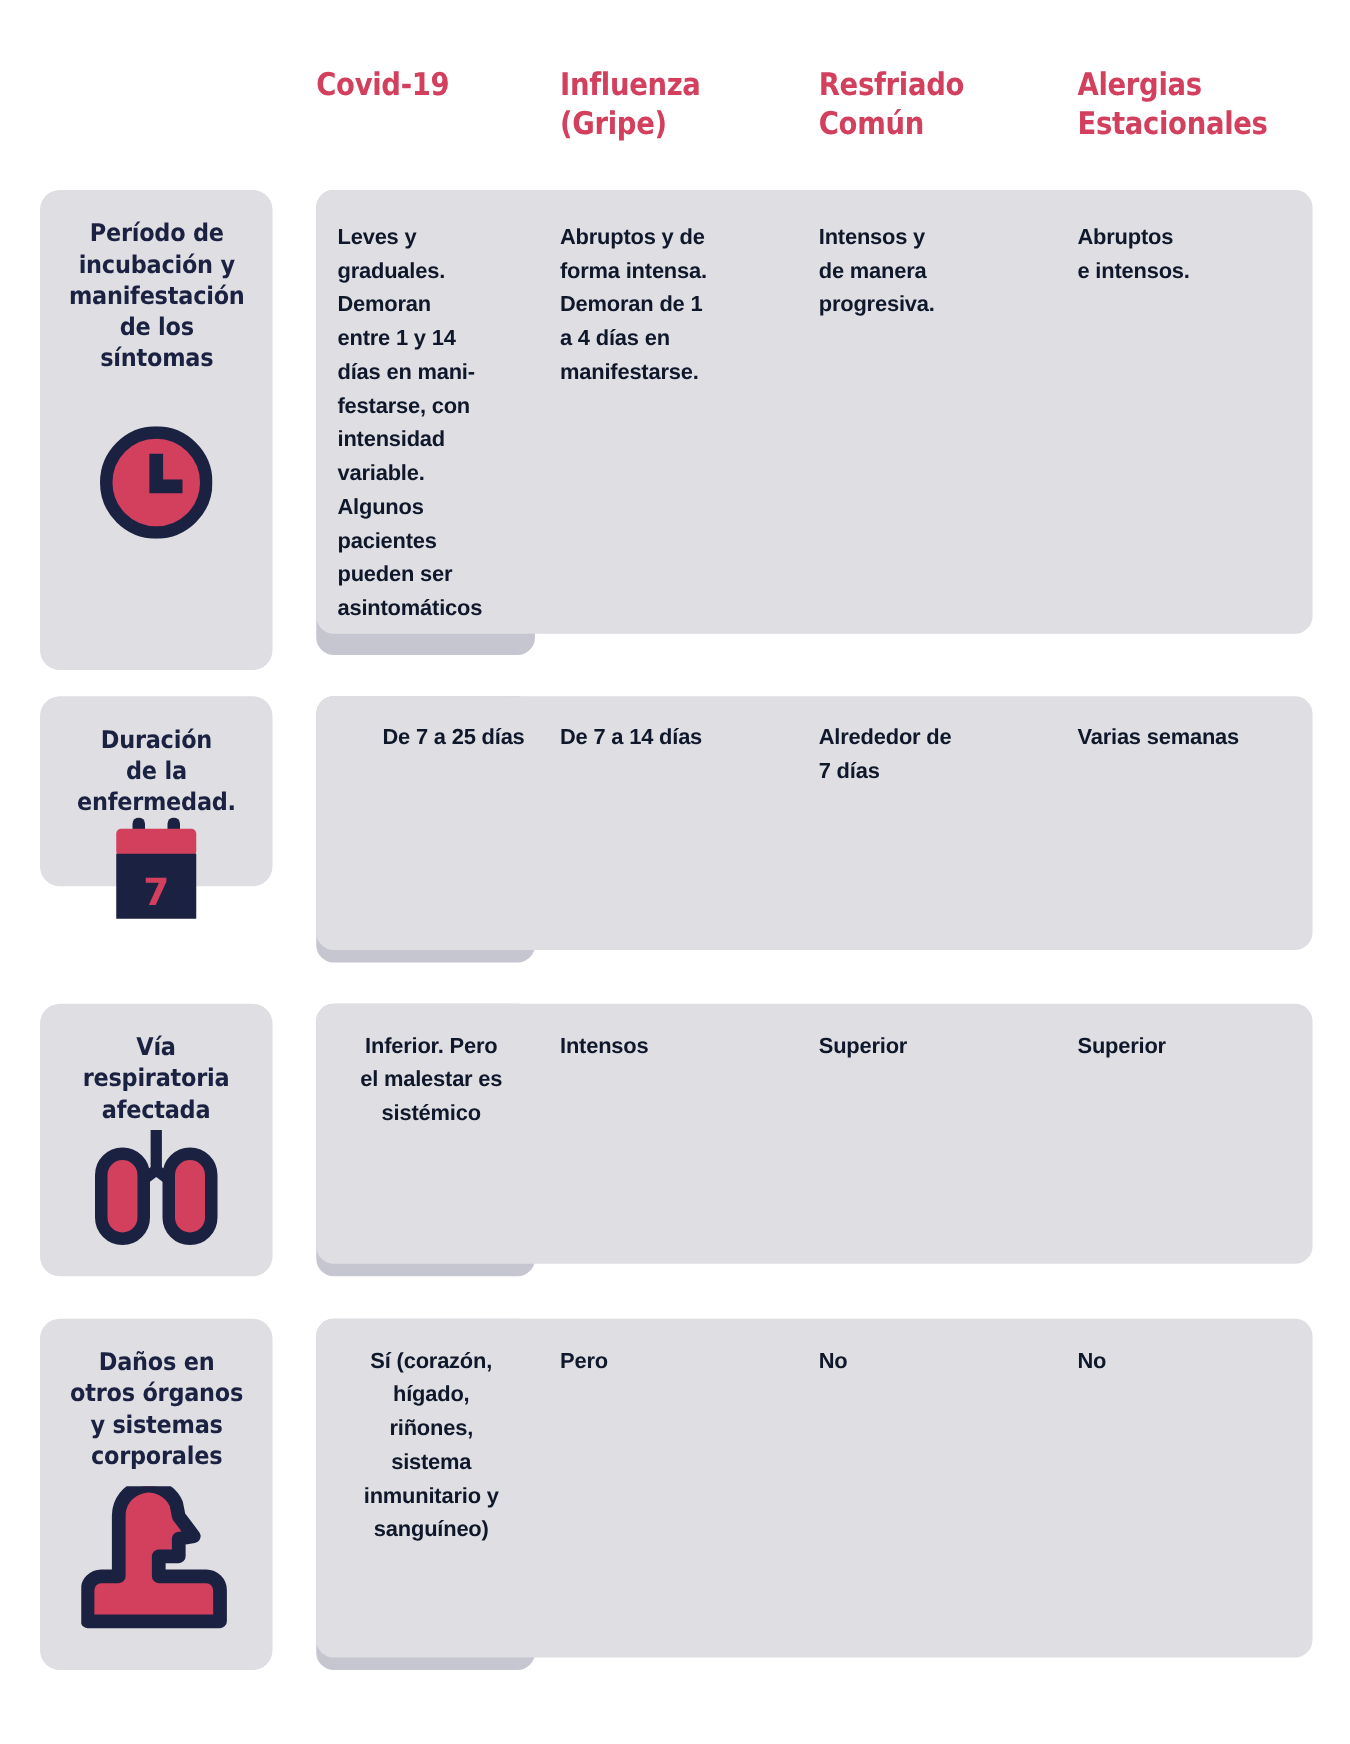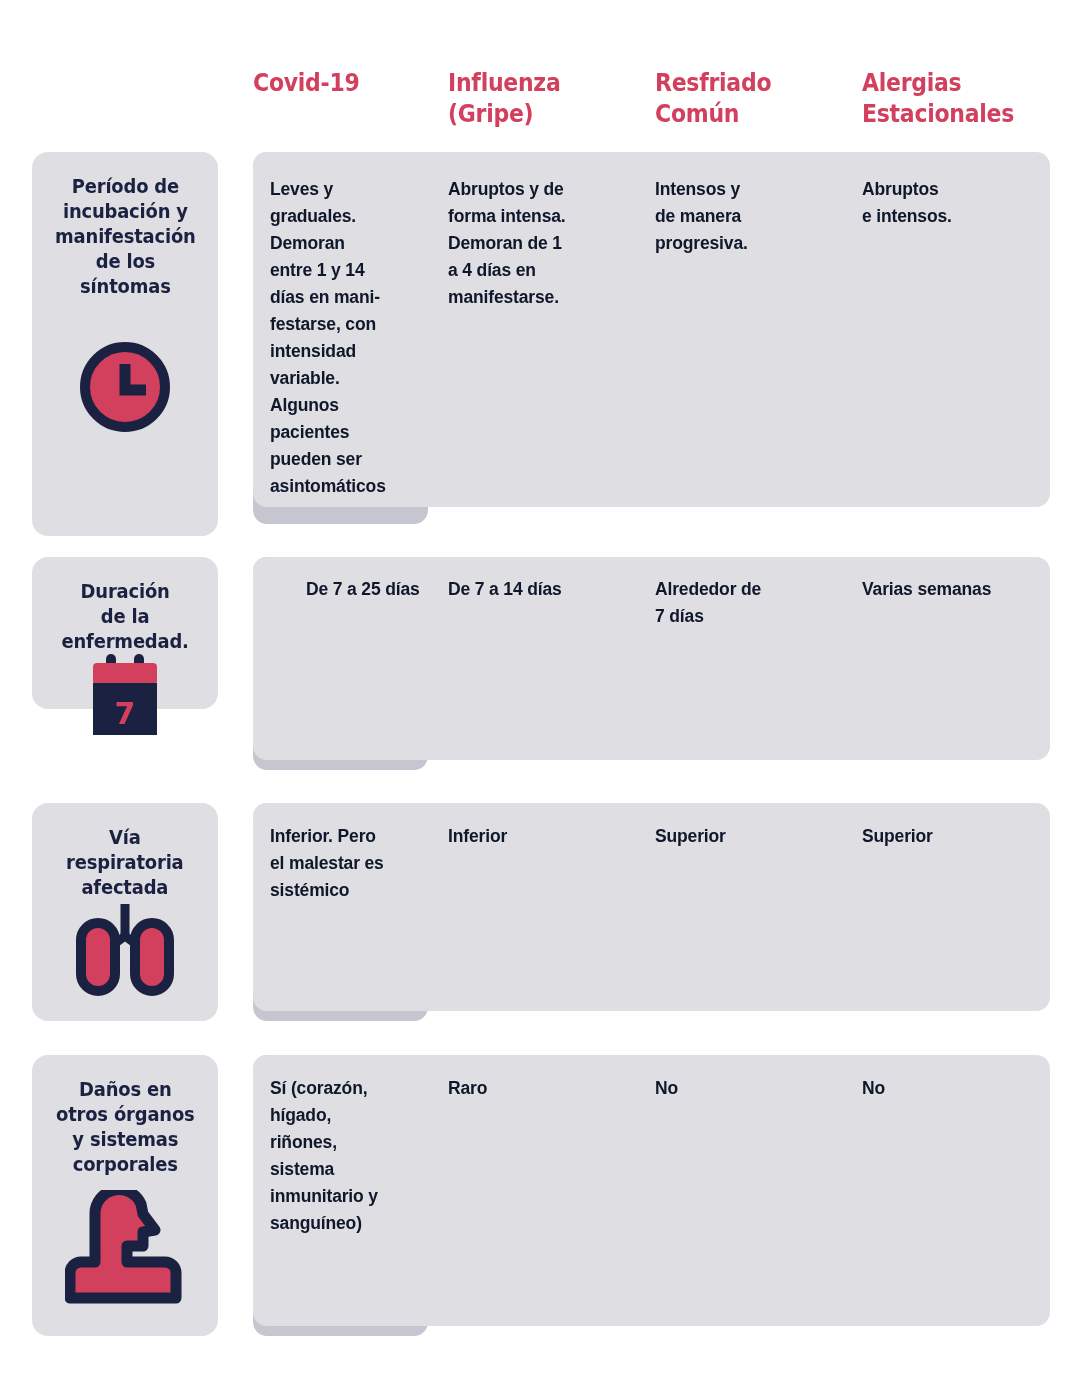--- a/index.html
+++ b/index.html
@@ -11,21 +11,21 @@
     width: 1080px;
     height: 1395px;
     position: relative;
     font-family: "Liberation Sans", sans-serif;
     -webkit-font-smoothing: antialiased;
   }
 
   
   .col-headers {
     position: absolute;
-    top: 67px;
+    top: 52px;
     left: 0;
     width: 1080px;
     height: 80px;
   }
   .col-header {
     position: absolute;
     color: #d2405e;
     font-family: "DejaVu Sans", sans-serif;
     font-weight: 700;
     font-size: 25px;
@@ -200,24 +200,24 @@
       <svg width="108" height="96" viewBox="0 0 108 96">
         <path d="M54 4 L54 36" stroke="#1b2141" stroke-width="9" stroke-linecap="butt"></path>
         <path d="M54 36 L38 48" stroke="#1b2141" stroke-width="9" stroke-linecap="round"></path>
         <path d="M54 36 L70 48" stroke="#1b2141" stroke-width="9" stroke-linecap="round"></path>
         <path d="M44 46 L44 74 a17 17 0 0 1 -34 0 L10 40 a17 17 0 0 1 34 0 Z" fill="#d2405e" stroke="#1b2141" stroke-width="10" stroke-linejoin="round"></path>
         <path d="M64 46 L64 74 a17 17 0 0 0 34 0 L98 40 a17 17 0 0 0 -34 0 Z" fill="#d2405e" stroke="#1b2141" stroke-width="10" stroke-linejoin="round"></path>
       </svg>
     </div>
   </div>
 
-  <div class="cell w-bold c0" style="top:20px;">Inferior. Pero
+  <div class="cell w-bold c0" style="top:20px;text-align:center;">Inferior. Pero
 el malestar es
 sistémico</div>
-  <div class="cell w-bold c1" style="top:20px;">Inferior</div>
+  <div class="cell w-bold c1" style="top:20px;">Intensos</div>
   <div class="cell w-semi c2" style="top:20px;">Superior</div>
   <div class="cell w-semi c3" style="top:20px;">Superior</div>
 </div>
 
 <div class="row" style="top:1055px;">
   <div class="covid-highlight" style="top:0; height:281px;"></div>
   <div class="data-band" style="top:0; height:271px;"></div>
 
   <div class="label-card" style="top:0; height:281px;">
     <div class="label-title">Daños en
@@ -239,22 +239,22 @@
                  L62 56
                  L78 56
                  L78 42
                  L90 40
                  L78 24
                  Z" fill="#d2405e" stroke="#1b2141" stroke-width="11" stroke-linejoin="round"></path>
       </svg>
     </div>
   </div>
 
-  <div class="cell w-bold c0" style="top:20px;">Sí (corazón,
+  <div class="cell w-bold c0" style="top:20px;text-align:center;">Sí (corazón,
 hígado,
 riñones,
 sistema
  inmunitario y
 sanguíneo)</div>
-  <div class="cell w-bold c1" style="top:20px;">Raro</div>
+  <div class="cell w-bold c1" style="top:20px;">Pero</div>
   <div class="cell w-semi c2" style="top:20px;">No</div>
   <div class="cell w-semi c3" style="top:20px;">No</div>
 </div>
 
 </body></html>

